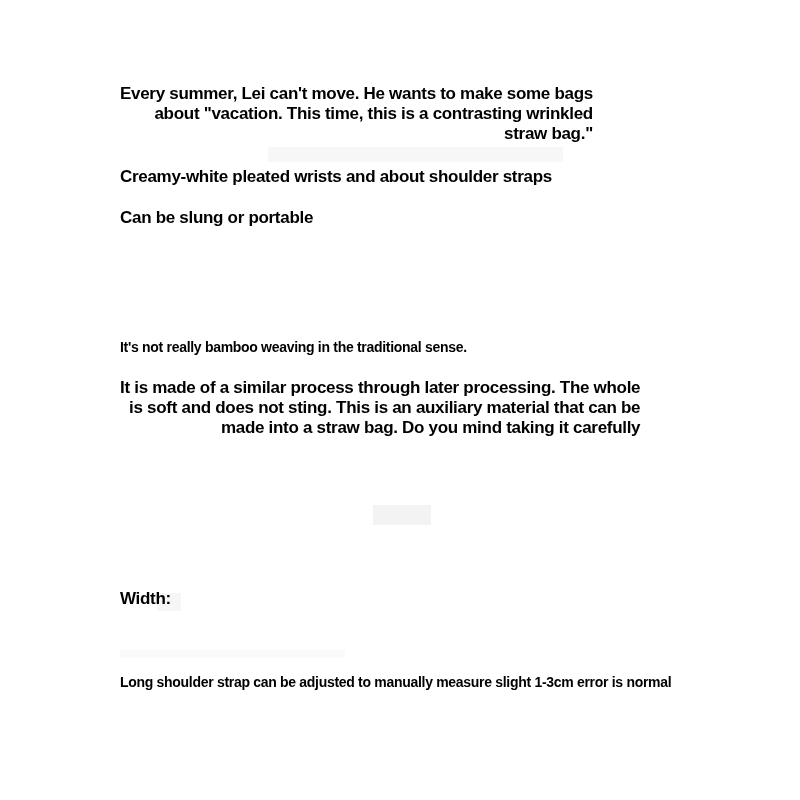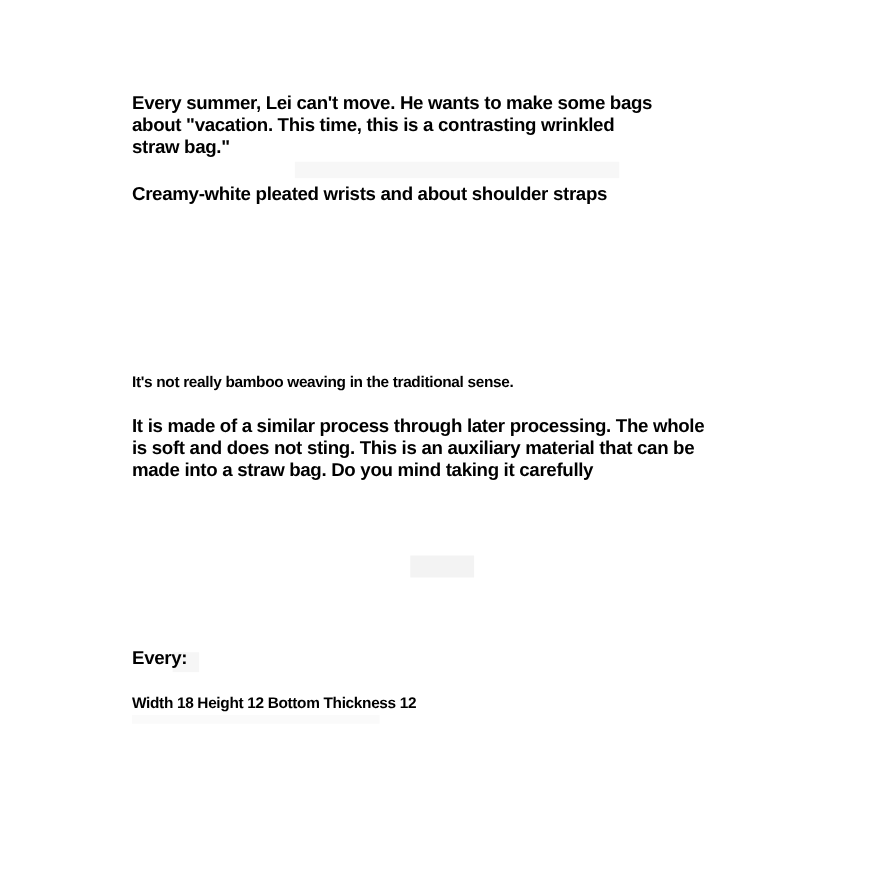--- a/index.html
+++ b/index.html
@@ -7,20 +7,21 @@
     padding: 0;
     background: #ffffff;
   }
   .page {
     position: relative;
     width: 760px;
     height: 800px;
     background: #ffffff;
     overflow: hidden;
     font-family: "Liberation Sans", "DejaVu Sans", sans-serif;
+    text-align: right;
   }
   .para {
     position: absolute;
     left: 120px;
     max-width: 660px;
     color: #000000;
     font-weight: bold;
     white-space: pre-line;
     letter-spacing: -0.3px;
   }
@@ -48,27 +49,28 @@
   <div class="ghost" style="left:373px; top:505px; width:58px; height:20px; background:#f3f3f3;"></div>
   <div class="ghost" style="left:157px; top:593px; width:24px; height:18px; background:#f6f6f6;"></div>
   <div class="ghost" style="left:120px; top:650px; width:225px; height:8px; background:#fafafa;"></div>
 
   <div class="para large" style="top:84px">Every summer, Lei can't move. He wants to make some bags
 about "vacation. This time, this is a contrasting wrinkled
 straw bag."</div>
 
   <div class="para large" style="top:167px">Creamy-white pleated wrists and about shoulder straps</div>
 
+  <div class="para large" style="top:208px">Can be slung or portable</div>
 
 
   <div class="para large" style="top:378px">It is made of a similar process through later processing. The whole
 is soft and does not sting. This is an auxiliary material that can be
 made into a straw bag. Do you mind taking it carefully</div>
 
   <div class="para small" style="top:338px">It's not really bamboo weaving in the traditional sense.</div>
 
 
-  <div class="para large" style="top:589px">Every:</div>
+  <div class="para large" style="top:589px">Width:</div>
 
-  <div class="para small" style="top:630px">Width 18 Height 12 Bottom Thickness 12</div>
 
+  <div class="para small" style="top:673px">Long shoulder strap can be adjusted to manually measure slight 1-3cm error is normal</div>
 
 </div>
 
 </body></html>

